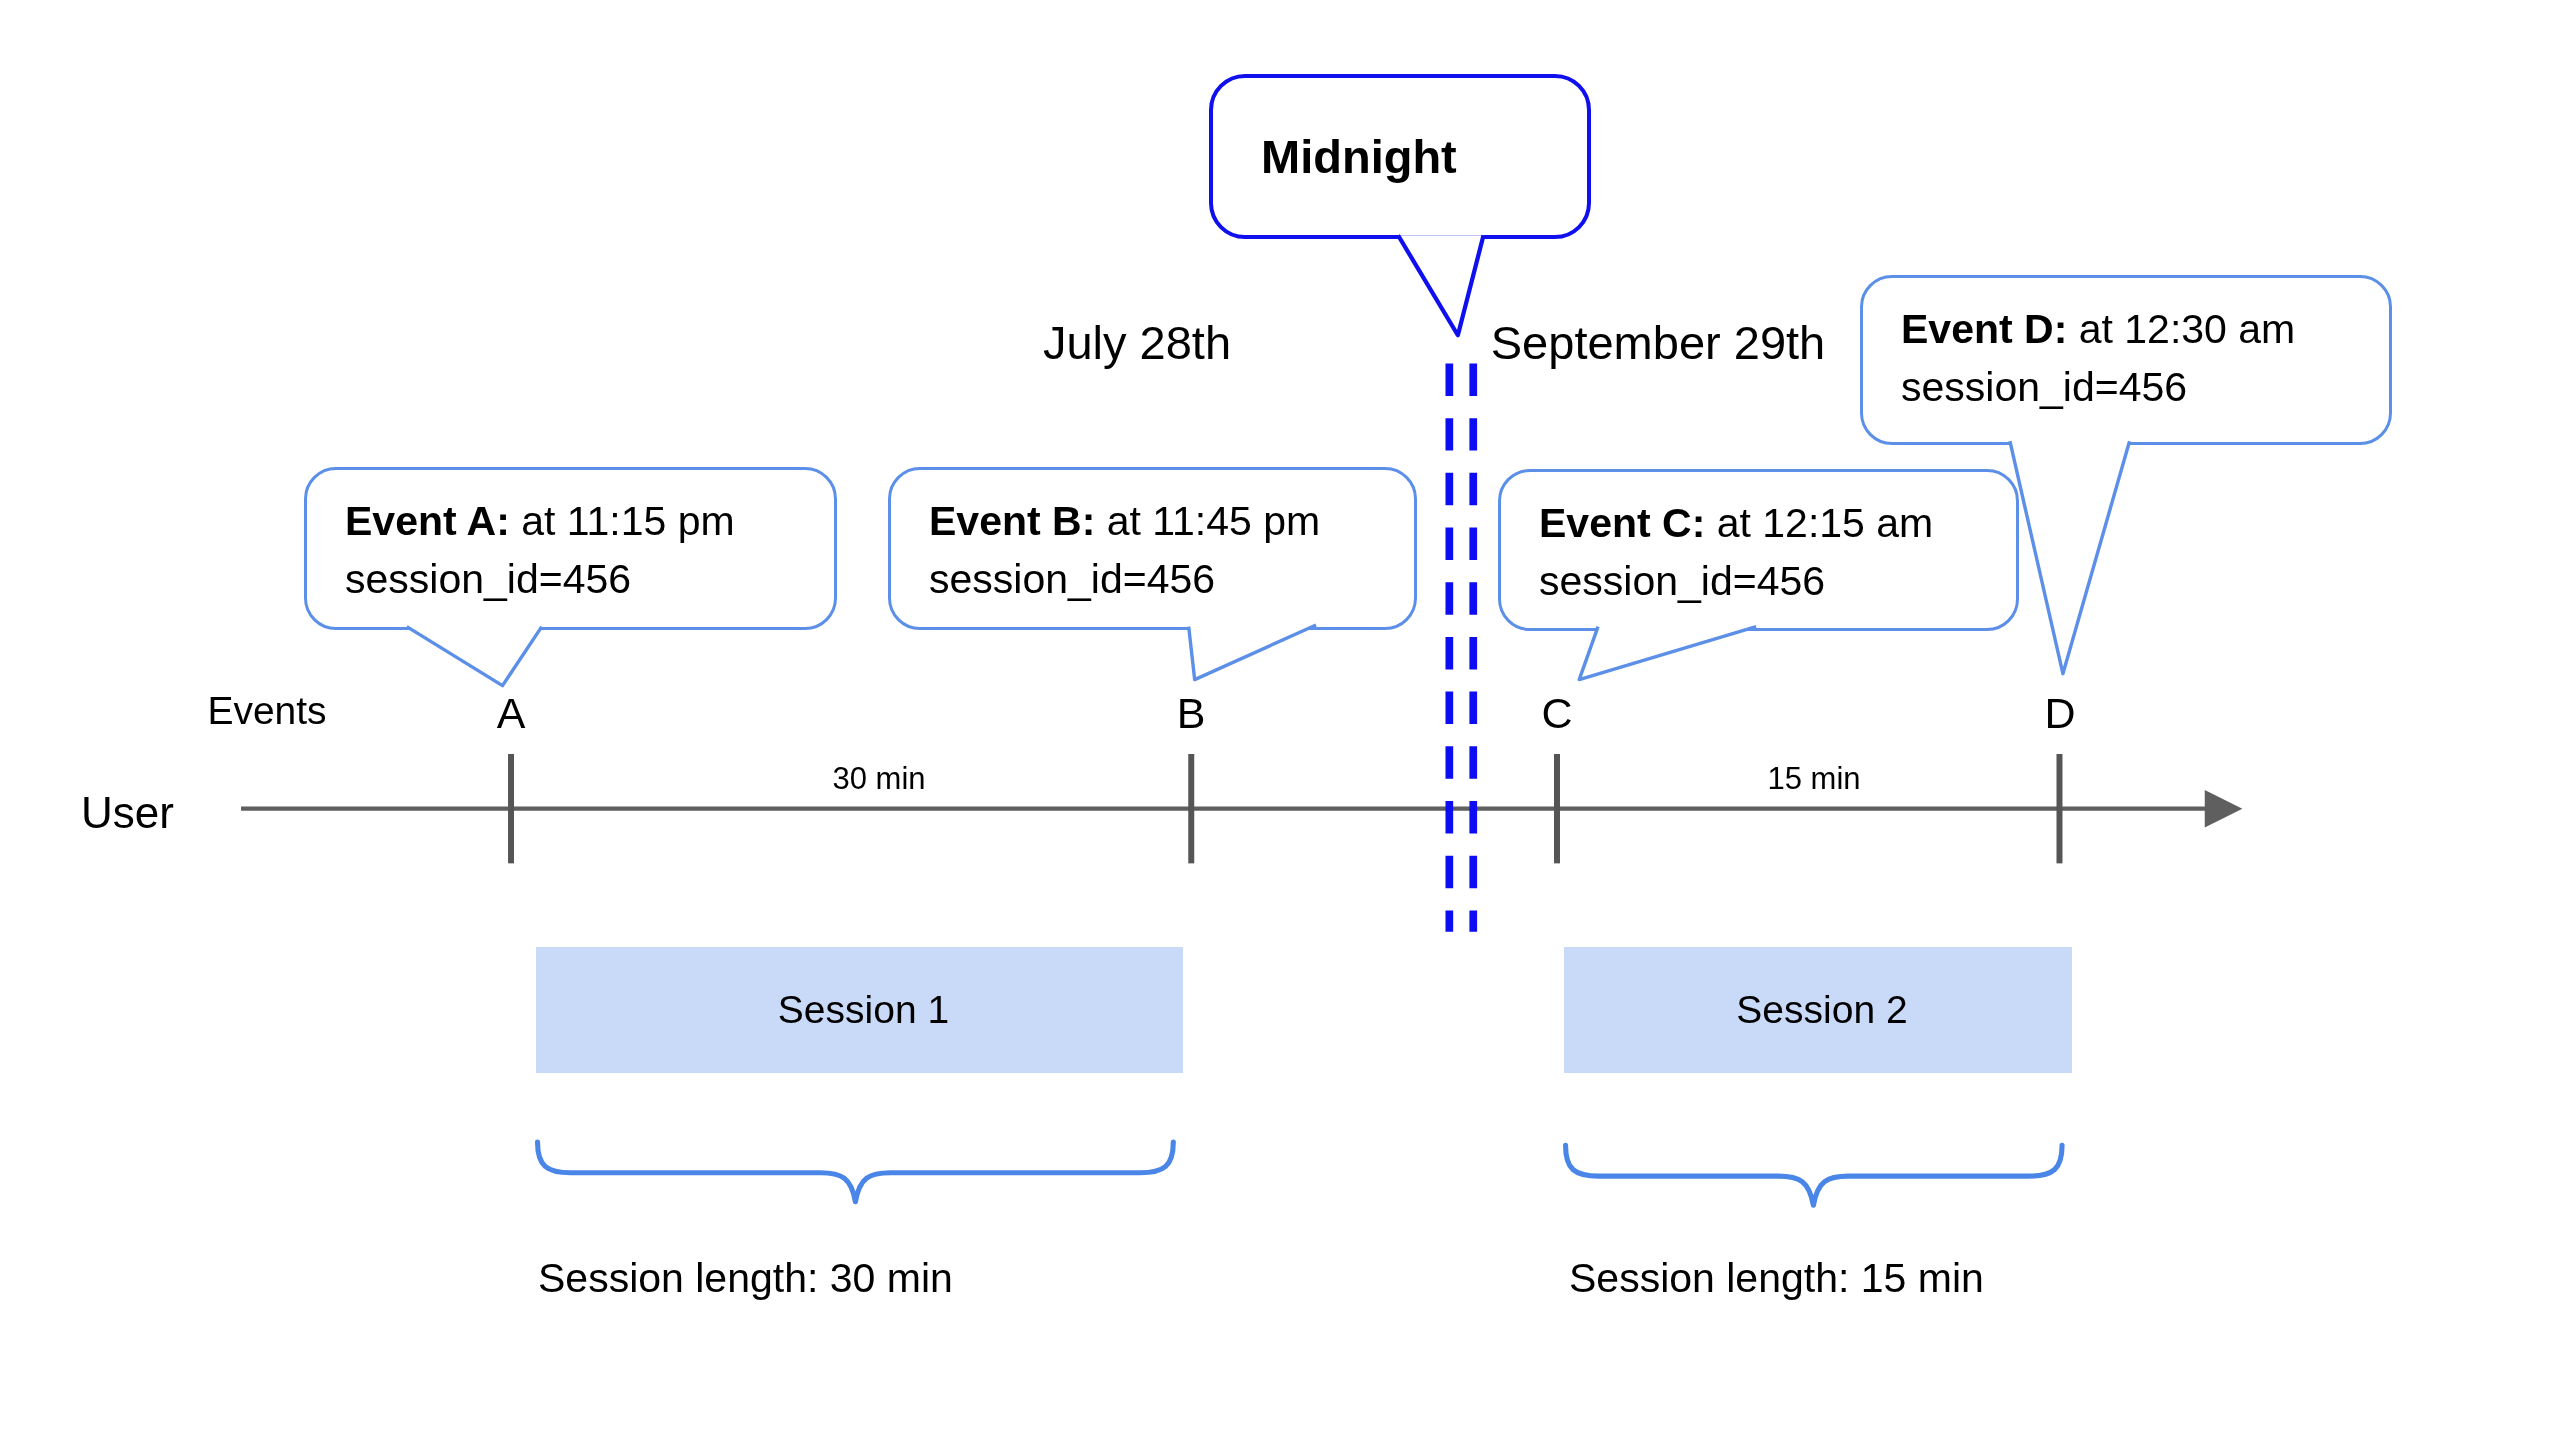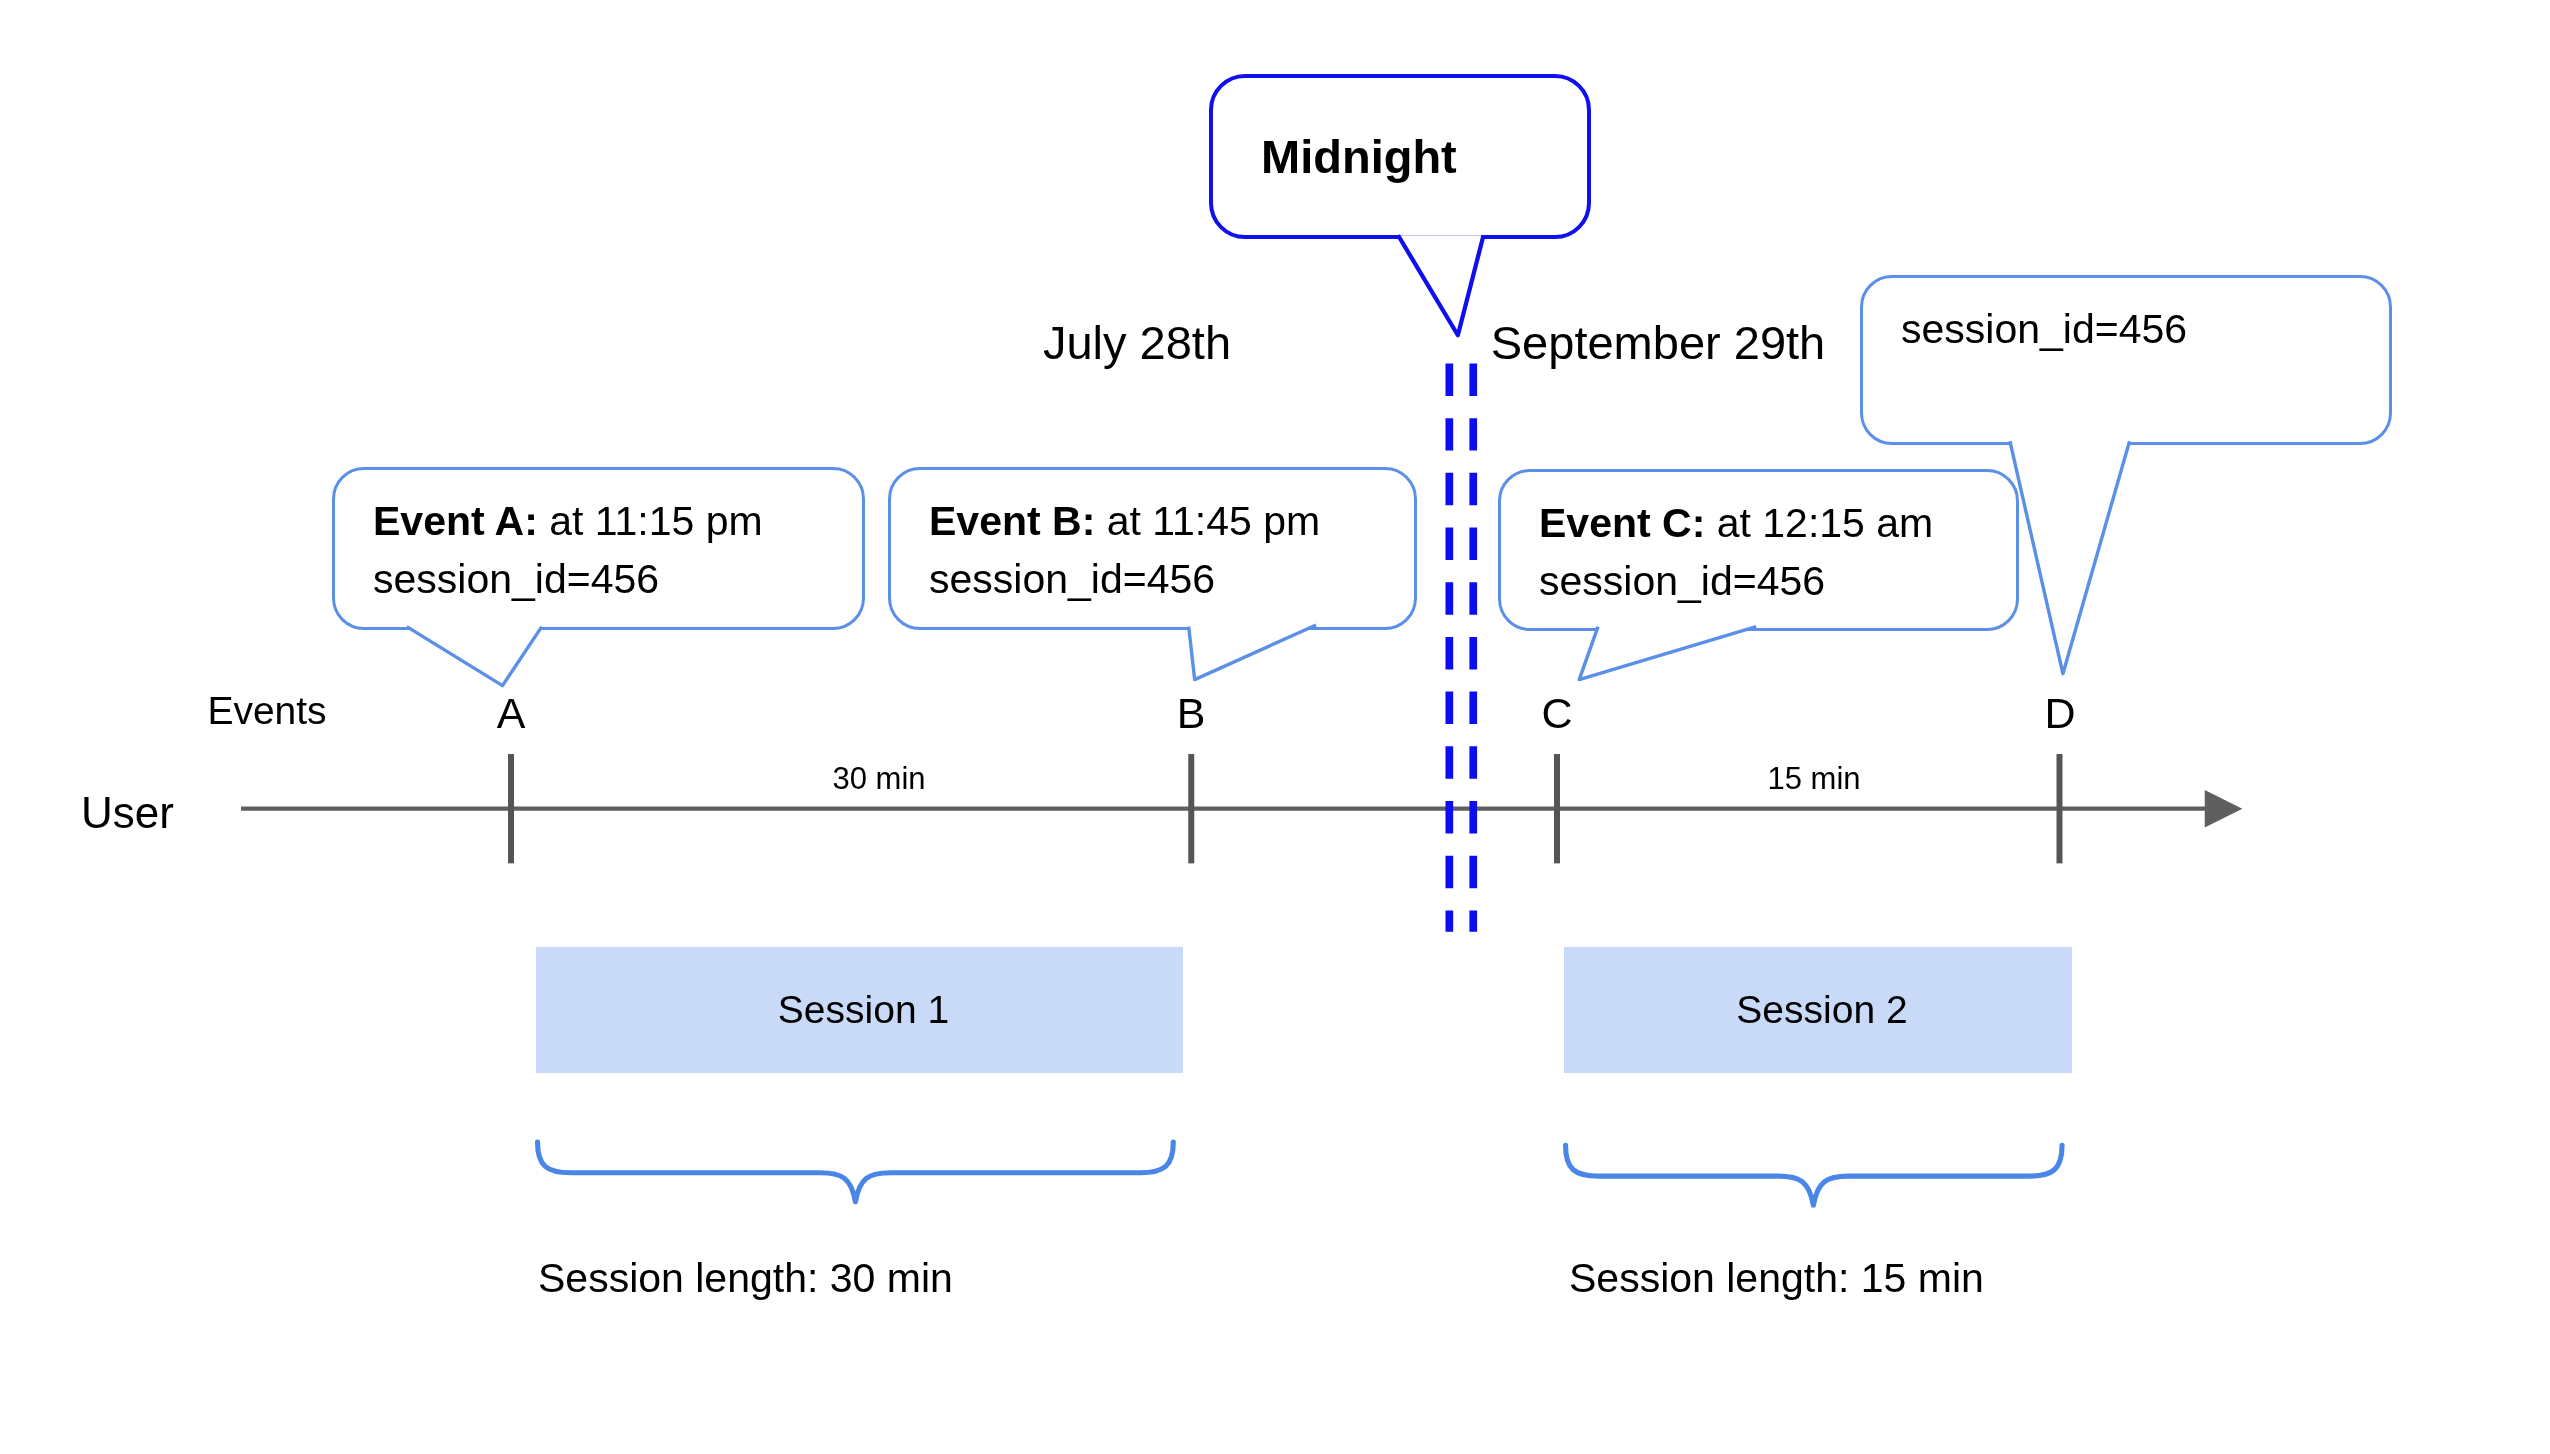--- a/index.html
+++ b/index.html
@@ -75,36 +75,37 @@
     <line x1="1822" y1="882" x2="1822" y2="1010" stroke="#555555" stroke-width="7"></line>
     <line x1="2410" y1="882" x2="2410" y2="1010" stroke="#555555" stroke-width="7"></line>
 
     <line x1="1696" y1="425" x2="1696" y2="1090" stroke="#0d0df2" stroke-width="9" stroke-dasharray="38 26"></line>
     <line x1="1724" y1="425" x2="1724" y2="1090" stroke="#0d0df2" stroke-width="9" stroke-dasharray="38 26"></line>
 
     <path d="M 629,1336 C 629,1364 640,1372 668,1372 L 960,1372 C 985,1372 996,1378 1001,1406 C 1006,1378 1017,1372 1042,1372 L 1334,1372 C 1362,1372 1373,1364 1373,1336" fill="none" stroke="#4a86e8" stroke-width="6" stroke-linecap="round" stroke-linejoin="round"></path>
     <path d="M 1832,1340 C 1832,1368 1843,1376 1871,1376 L 2081,1376 C 2106,1376 2117,1382 2122,1410 C 2127,1382 2138,1376 2163,1376 L 2374,1376 C 2402,1376 2413,1368 2413,1340" fill="none" stroke="#4a86e8" stroke-width="6" stroke-linecap="round" stroke-linejoin="round"></path>
   </svg>
 
-  <div class="callout" style="left:332px;top:467px;width:533px;height:163px;">
+  <div class="callout" style="left:304px;top:467px;width:533px;height:163px;">
     <div><b>Event A:</b><span> at 11:15 pm</span></div>
     <div>session_id=456</div>
   </div>
 
   <div class="callout" style="left:888px;top:467px;width:529px;height:163px;">
     <div><b>Event B:</b><span> at 11:45 pm</span></div>
     <div>session_id=456</div>
   </div>
 
   <div class="callout" style="left:1498px;top:469px;width:521px;height:162px;">
     <div><b>Event C:</b><span> at 12:15 am</span></div>
     <div>session_id=456</div>
   </div>
 
   <div class="callout" style="left:1860px;top:275px;width:532px;height:170px;">
+    <div><b>Event D:</b><span> at 12:30 am</span></div>
     <div>session_id=456</div>
   </div>
 
   <div class="midnight">
     <span>Midnight</span>
   </div>
 
   <svg class="layer tails" viewBox="0 0 2984 1702" xmlns="http://www.w3.org/2000/svg">
     <path d="M 476,733 L 588,802 L 634,733" fill="#ffffff" stroke="#5b8fe8" stroke-width="4" stroke-linejoin="round"></path>
     <path d="M 1391,733 L 1398,795 L 1540,731" fill="#ffffff" stroke="#5b8fe8" stroke-width="4" stroke-linejoin="round"></path>

